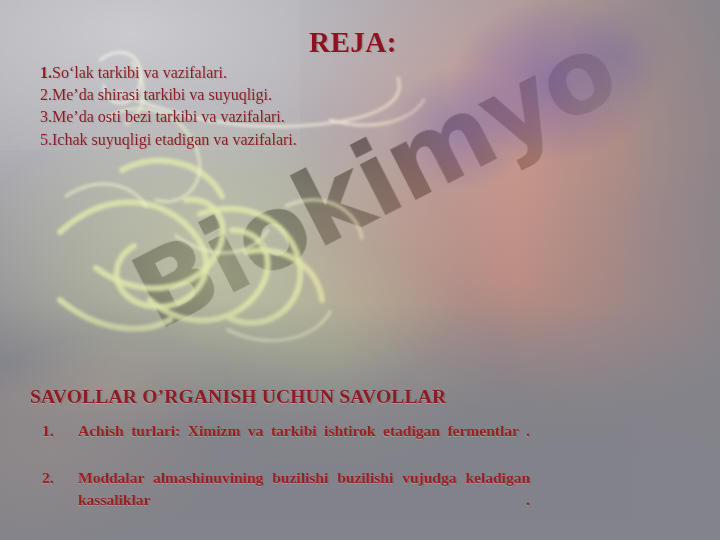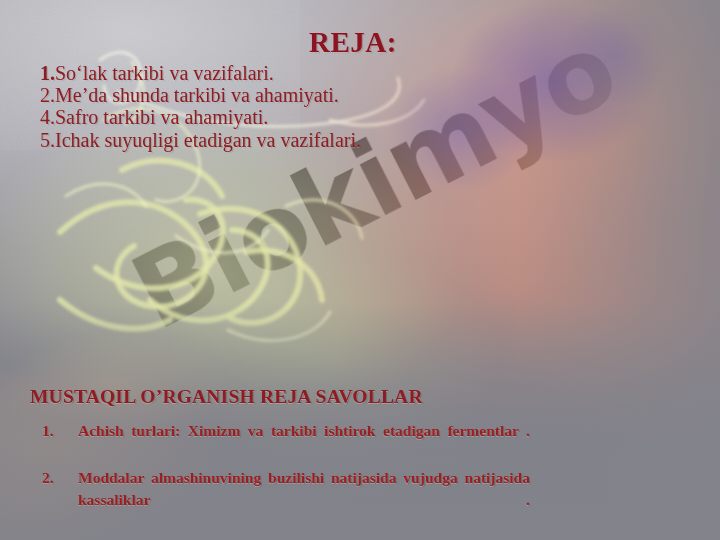--- a/index.html
+++ b/index.html
@@ -109,21 +109,21 @@
   }
   .title-inner { display: inline-block; padding-right: 14px; }
 
   .reja-list {
     position: absolute;
     left: 40px;
     top: 62px;
     width: 540px;
   }
   .reja-item {
-    font-size: 20px;
+    font-size: 16px;
     line-height: 22.2px;
     color: #8d1d23;
     white-space: nowrap;
     text-shadow: 0 1px 0 rgba(255,255,255,0.26), 1px 1px 1px rgba(0,0,0,0.18);
   }
   .reja-num { font-weight: 400; }
   .reja-num.bold { font-weight: 700; }
 
   .savollar-head {
     position: absolute;
@@ -312,40 +312,40 @@
   
   <div class="title">
     <span class="title-inner">REJA:</span>
   </div>
 
   <div class="reja-list">
     <div class="reja-item">
       <span class="reja-num bold">1.</span><span>So‘lak tarkibi va vazifalari.</span>
     </div>
     <div class="reja-item">
-      <span class="reja-num">2.</span><span>Me’da shunda tarkibi va ahamiyati.</span>
+      <span class="reja-num">2.</span><span>Me’da shirasi tarkibi va suyuqligi.</span>
     </div>
     <div class="reja-item">
-      <span class="reja-num">4.</span><span>Safro tarkibi va ahamiyati.</span>
+      <span class="reja-num">3.</span><span>Me’da osti bezi tarkibi va vazifalari.</span>
     </div>
     <div class="reja-item">
       <span class="reja-num">5.</span><span>Ichak suyuqligi etadigan va vazifalari.</span>
     </div>
   </div>
 
-  <div class="savollar-head">MUSTAQIL O’RGANISH REJA SAVOLLAR</div>
+  <div class="savollar-head">SAVOLLAR O’RGANISH UCHUN SAVOLLAR</div>
 
   <div class="savollar-list">
     <div class="savol-item">
       <span class="marker">1.</span>
       <span class="body">Achish turlari: Ximizm va tarkibi ishtirok etadigan fermentlar .</span>
     </div>
     <div class="savol-item">
       <span class="marker">2.</span>
-      <span class="body">Moddalar almashinuvining buzilishi  natijasida vujudga natijasida kassaliklar .</span>
+      <span class="body">Moddalar almashinuvining buzilishi  buzilishi vujudga keladigan kassaliklar .</span>
     </div>
     <div class="savol-item nojust">
       <span class="marker">3.</span>
       <span class="body">Galaktozamiya</span>
     </div>
   </div>
 
 </div>
 
 </body></html>

